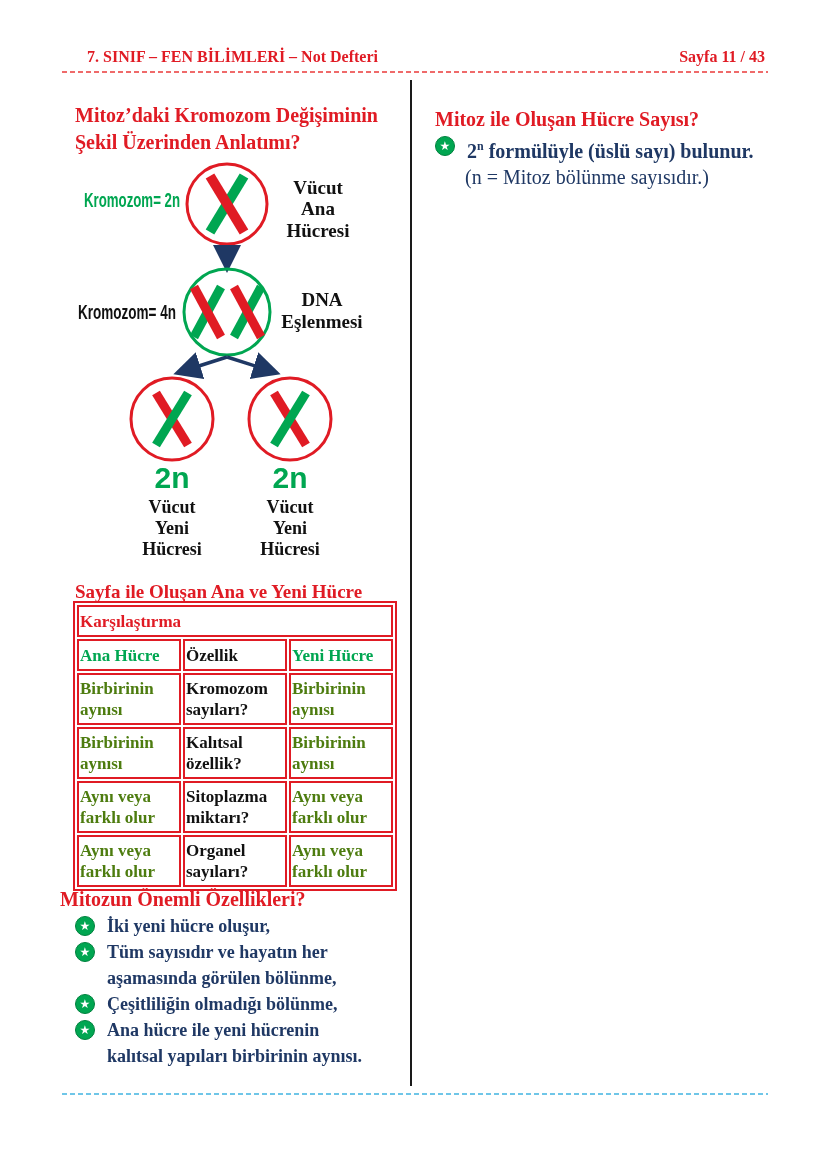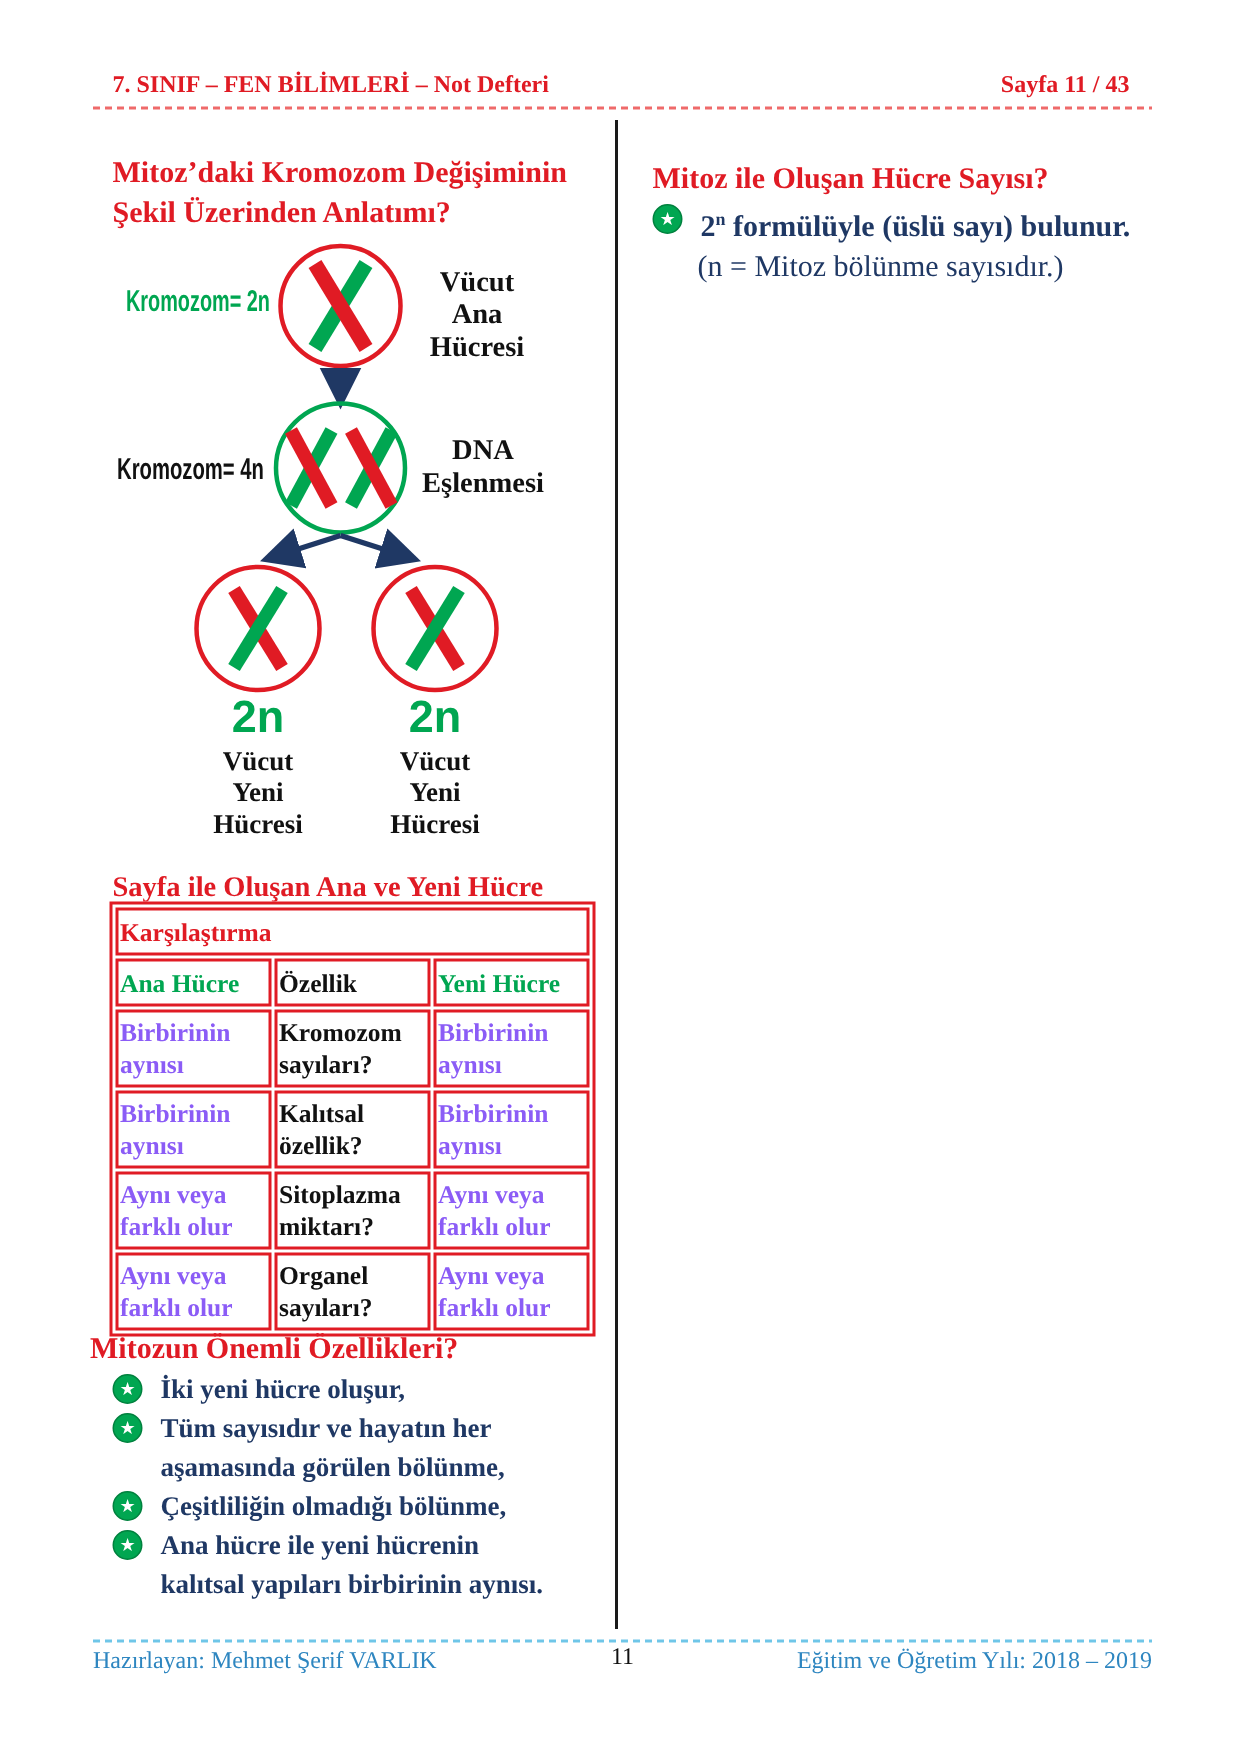--- a/index.html
+++ b/index.html
@@ -1,21 +1,21 @@
 <!DOCTYPE html>
 <html><head>
 <meta charset="utf-8">
 <style>
   html,body{margin:0;padding:0;background:#ffffff;}
   .page{
     position:relative;width:828px;height:1171px;background:#ffffff;
     font-family:"Liberation Serif",serif;overflow:hidden;
   }
   
-  .header-row{position:absolute;left:75px;top:48px;width:678px;display:flex;justify-content:space-between;gap:46px;}
+  .header-row{position:absolute;left:87px;top:48px;width:678px;display:flex;justify-content:space-between;gap:46px;}
   .header-left,.header-right{font-size:16px;font-weight:bold;color:#e01b24;}
   .dash-red{position:absolute;left:62px;top:71px;width:706px;height:2px;
     background:repeating-linear-gradient(90deg,#ef6a6a 0 5px,transparent 5px 8px);}
   .dash-cyan{position:absolute;left:62px;top:1093px;width:706px;height:2px;
     background:repeating-linear-gradient(90deg,#6fc6e8 0 5px,transparent 5px 8px);}
   .footer-row{position:absolute;left:62px;top:1099px;width:706px;display:flex;align-items:flex-start;}
   .footer-left{font-size:16px;color:#2e86c0;width:300px;}
   .footer-center{font-size:16px;color:#111;width:106px;text-align:center;margin-top:-3px;}
   .footer-right{font-size:16px;color:#2e86c0;width:300px;text-align:right;}
   
@@ -33,21 +33,21 @@
   .svg-cond{font-family:"Liberation Sans",sans-serif;font-weight:bold;font-size:20px;}
   .svg-cond-big{font-family:"Liberation Sans",sans-serif;font-weight:bold;font-size:30px;}
   
   .cmp-table{position:absolute;left:73px;top:601px;width:324px;border-collapse:separate;border-spacing:2px;
     border:2px solid #e01b24;background:#fff;table-layout:fixed;}
   .cmp-table td{border:2px solid #e01b24;text-align:left;vertical-align:middle;
     font-weight:bold;font-size:17px;line-height:21px;padding:2px 1px;white-space:pre-line;}
   .cmp-caption{color:#e01b24;font-size:18px;height:24px;}
   .cmp-head-side{color:#00a651;height:24px;}
   .cmp-head-mid{color:#111;height:24px;}
-  .cmp-cell-side{color:#8b5cf6;height:44px;margin-left:40px;}
+  .cmp-cell-side{color:#4d7c0f;height:44px;margin-left:40px;}
   .cmp-cell-mid{color:#111;height:44px;}
   .col1{width:106px;}.col2{width:95px;}.col3{width:111px;}
   
   .features{position:absolute;left:75px;top:913px;width:340px;}
   .bullet-row{display:flex;gap:12px;align-items:flex-start;}
   .star-bullet{flex:0 0 auto;width:18px;height:18px;border-radius:50%;background:#00a651;
     border:1.5px solid #00813e;color:#fff;font-size:12px;line-height:18px;text-align:center;margin-top:3px;
     font-family:"DejaVu Sans",sans-serif;}
   .bullet-text{color:#1f3864;font-weight:bold;font-size:18px;line-height:26px;white-space:pre-line;}
   .right-col{position:absolute;left:435px;top:133px;width:350px;}
@@ -199,19 +199,14 @@
   <div class="red-title t-right">Mitoz ile Oluşan Hücre Sayısı?</div>
   <div class="right-col">
     <div class="bullet-row">
       <span class="star-bullet">★</span>
       <span class="formula-line"><span>2</span><sup>n</sup><span> formülüyle (üslü sayı) bulunur.</span></span>
     </div>
     <div class="formula-note">(n = Mitoz bölünme sayısıdır.)</div>
   </div>
 
   <div class="dash-cyan"></div>
-  <div class="footer-row">
-    <span class="footer-left">Hazırlayan: Mehmet Şerif VARLIK</span>
-    <span class="footer-center">11</span>
-    <span class="footer-right">Eğitim ve Öğretim Yılı: 2018 – 2019</span>
-  </div>
 
 </div>
 
 </body></html>

